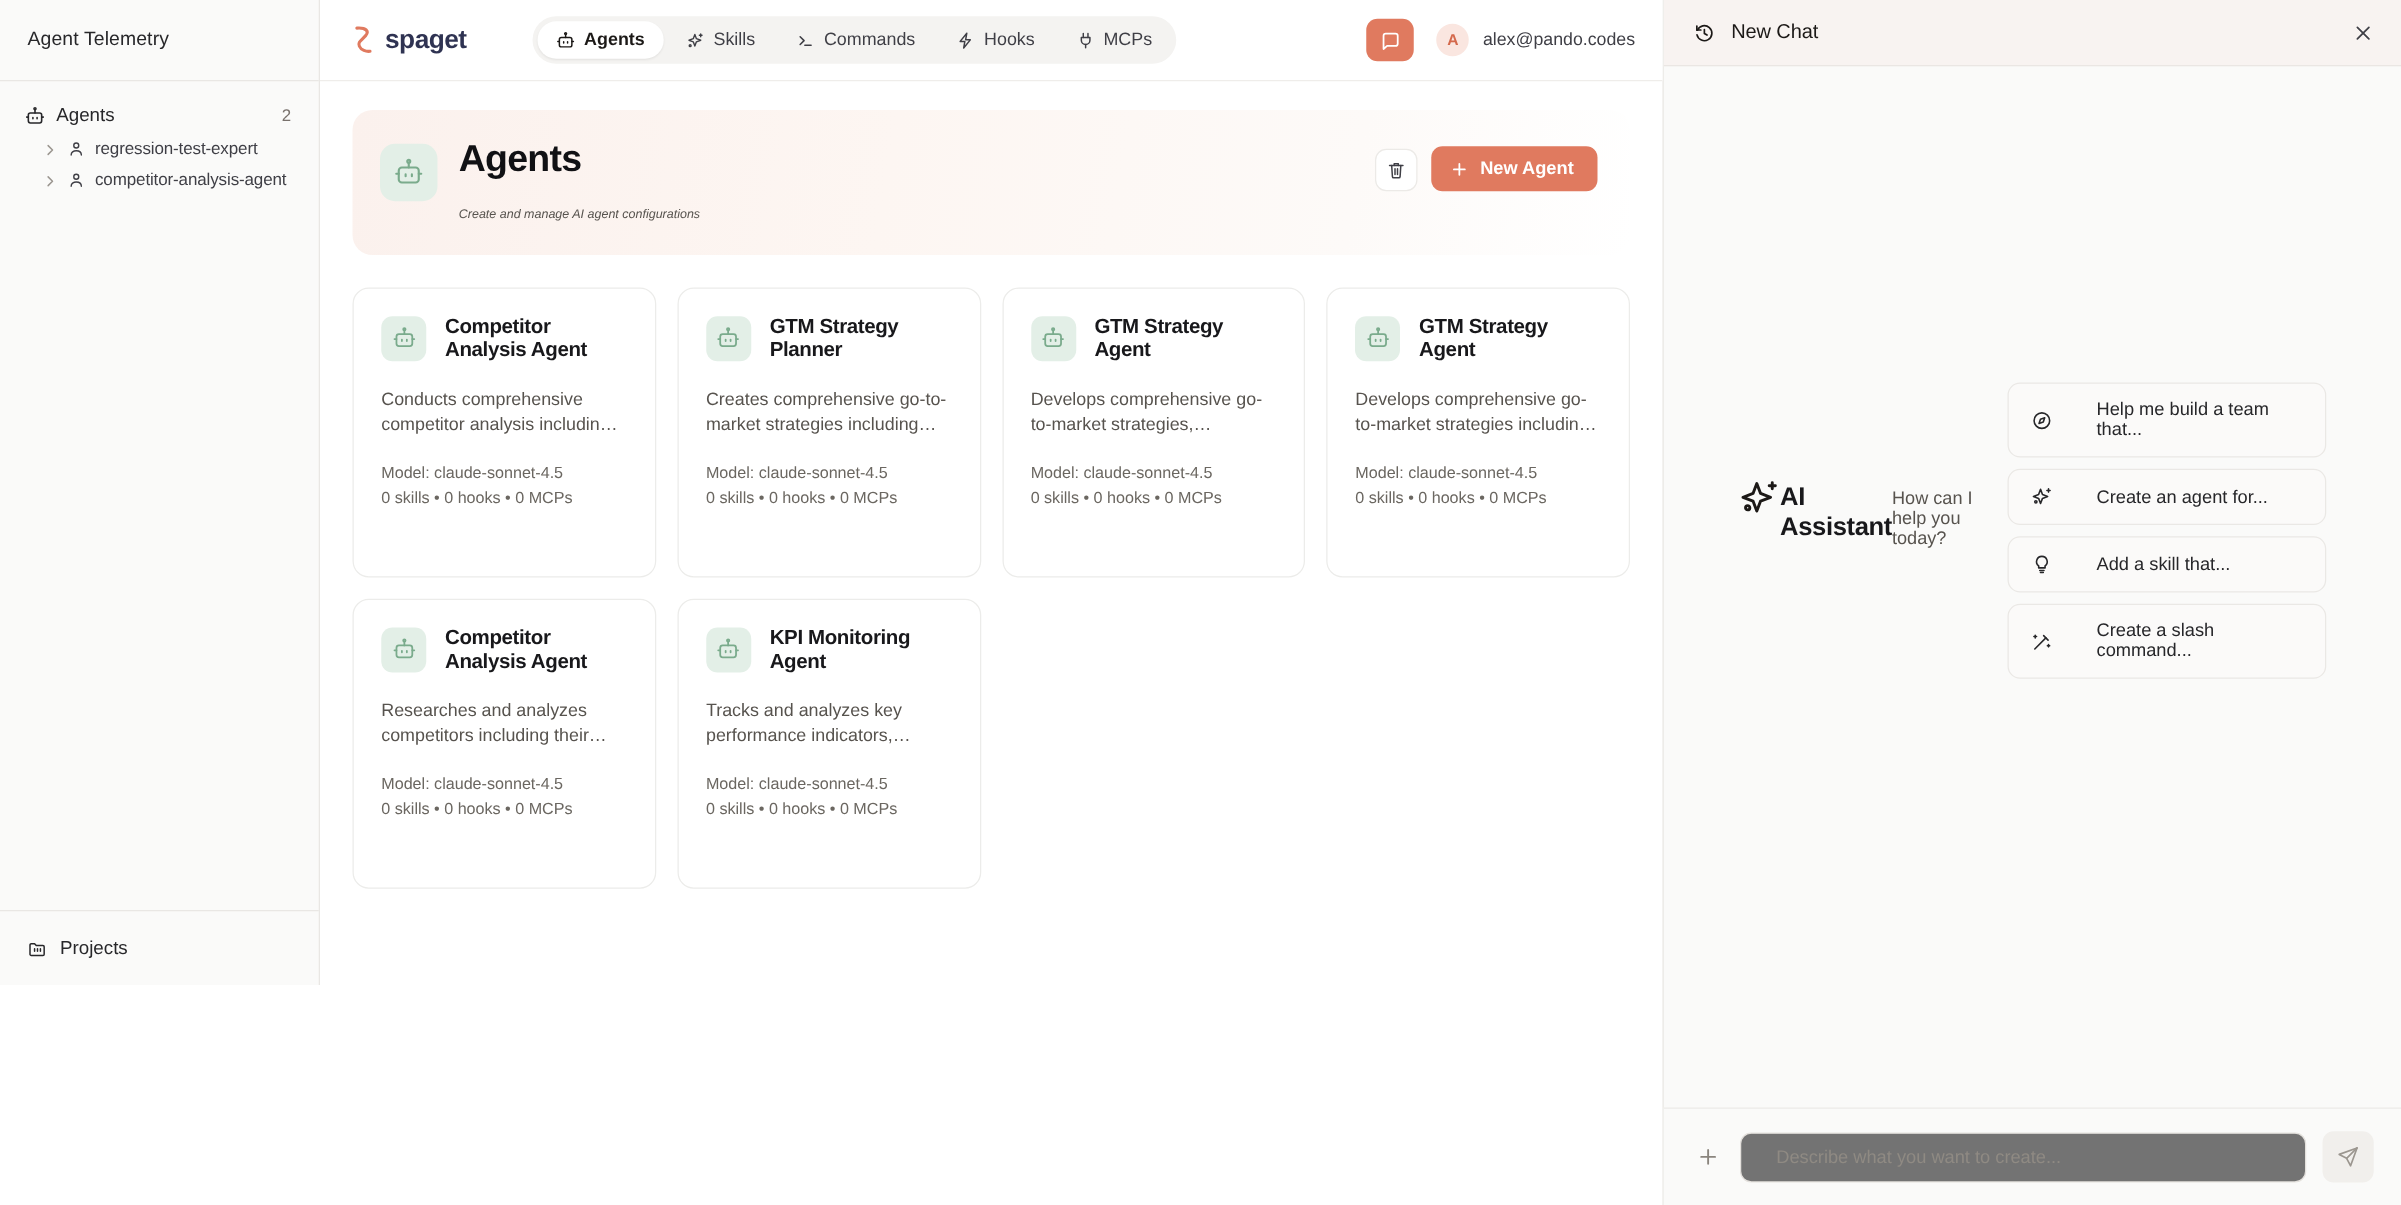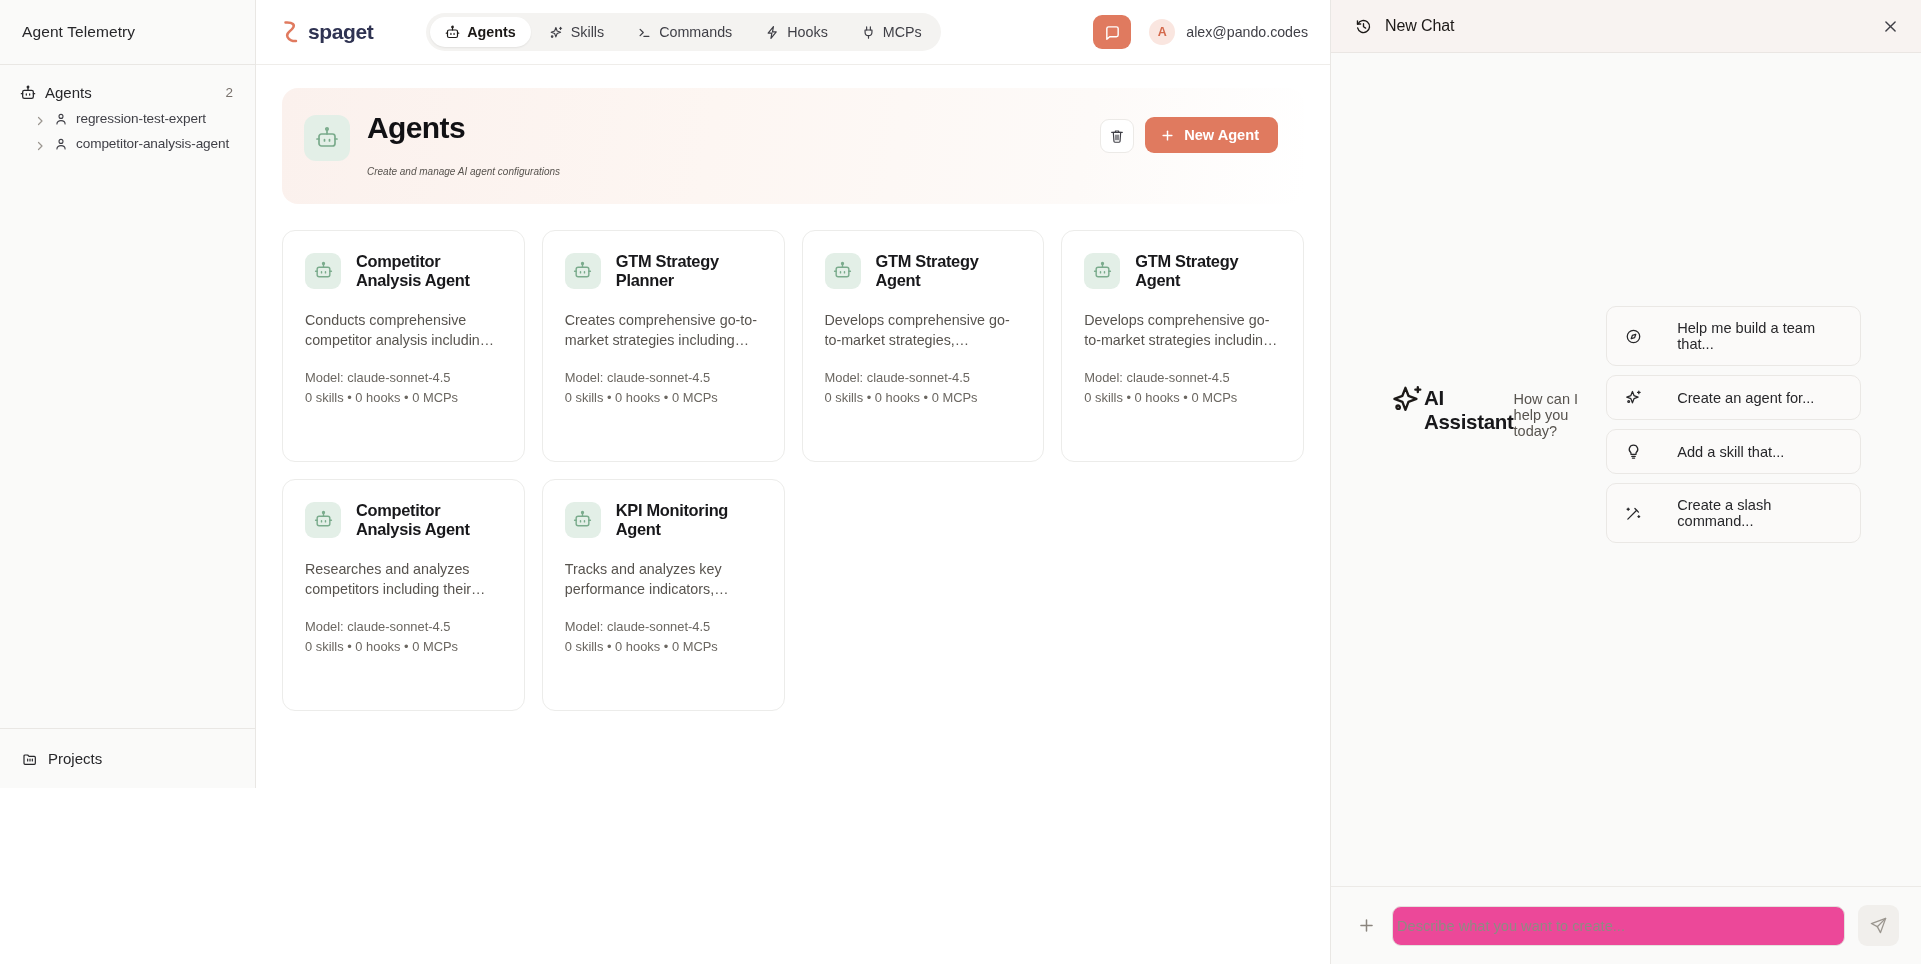--- a/index.html
+++ b/index.html
@@ -193,22 +193,22 @@
     padding: 0 22px 0 22px;
     border-top: 1px solid #eceae7;
     background: #fafaf9;
   }
   .plus-btn {
     width: 26px; height: 26px; display: flex; align-items: center; justify-content: center;
     color: #8a857e; cursor: pointer; flex: 0 0 26px;
   }
   .chat-input {
     flex: 1; height: 40px; border-radius: 9px;
-    border: 1px solid #e4e1dd; background: #ec4899;
-    padding: 0 4px; font-size: 14.6px; color: #27272a;
+    border: 1px solid #e4e1dd; background: #737373;
+    padding: 0 28px; font-size: 14.6px; color: #27272a;
     font-family: "Liberation Sans", sans-serif; outline: none;
   }
   .chat-input::placeholder { color: #8f8a83; }
   .send-btn {
     width: 41px; height: 41px; border-radius: 9px;
     background: #f1efec; display: flex; align-items: center; justify-content: center;
     color: #9b968f; cursor: pointer; flex: 0 0 41px;
   }
 </style>
 </head>

